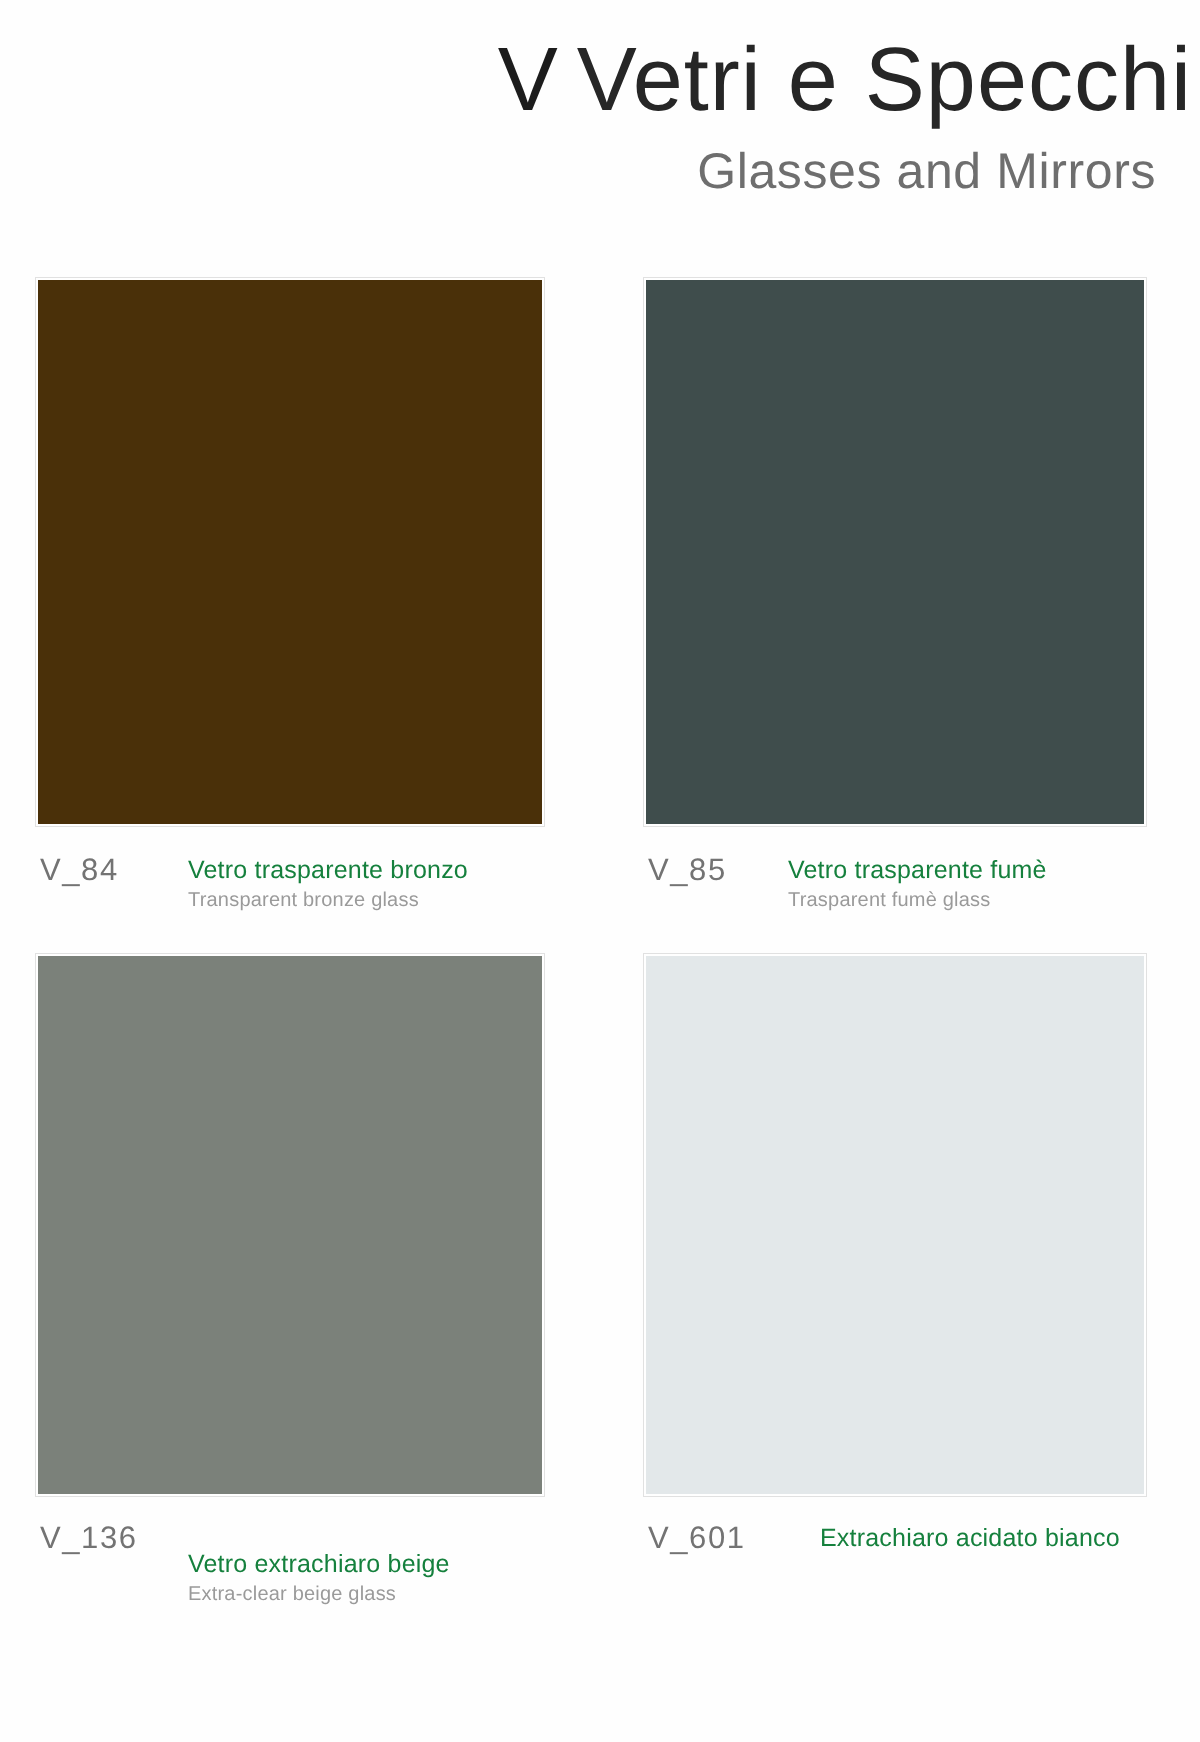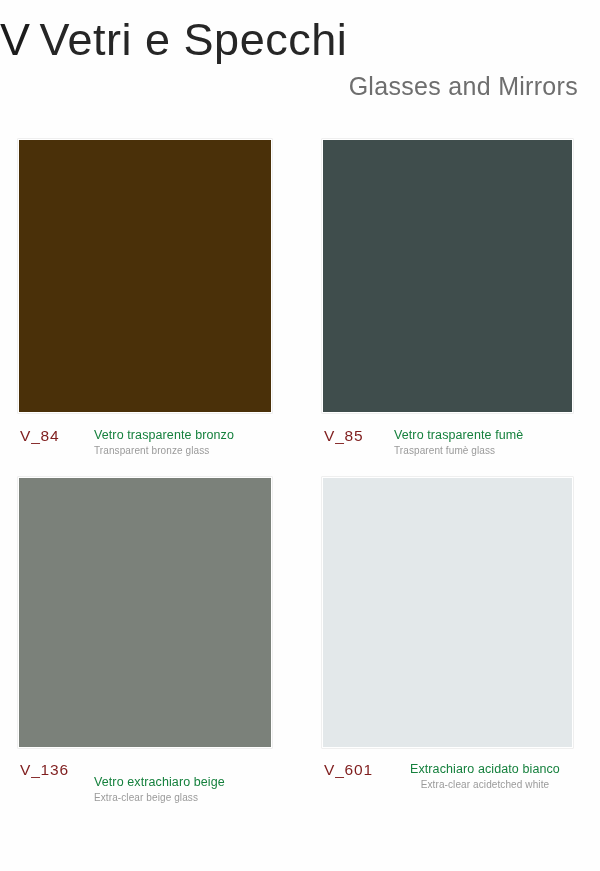--- a/index.html
+++ b/index.html
@@ -20,24 +20,24 @@
   
   .header {
     position: absolute;
     left: 0;
     top: 0;
     width: 600px;
     height: 125px;
   }
   .title-row {
     position: absolute;
-    left: 0;
+    left: 16px;
     top: 14px;
     width: 580px;
-    text-align: left;
+    text-align: right;
     white-space: nowrap;
   }
   .title-v {
     font-size: 45px;
     font-weight: 400;
     color: #1c1c1c;
     letter-spacing: 0.5px;
   }
   .title-main {
     font-size: 45px;
@@ -85,21 +85,21 @@
   .caption {
     position: absolute;
     left: 0;
     white-space: nowrap;
   }
   .code {
     position: absolute;
     left: 2px;
     top: 0;
     font-size: 15.5px;
-    color: #7f1d1d;
+    color: #737373;
     letter-spacing: 0.8px;
   }
   .descs {
     position: absolute;
     top: 1px;
   }
   .desc-it {
     font-size: 12.5px;
     color: #15803d;
     line-height: 15px;
@@ -166,18 +166,17 @@
   </div>
 
   <div class="cell" style="left:322px; top:477px; width:280px; height:100px;">
     <div class="swatch" style="width:251px; height:271px;">
       <div class="swatch-inner" id="sw3" style="background: rgb(227, 232, 234);"></div>
     </div>
     <div class="caption" style="top:284px;">
       <div class="code">V_601</div>
       <div class="descs" style="left:88px;text-align:center;">
         <div class="desc-it">Extrachiaro acidato bianco</div>
-        <div class="desc-en">Extra-clear acidetched white</div>
       </div>
     </div>
   </div>
 
 </div>
 
 </body></html>

